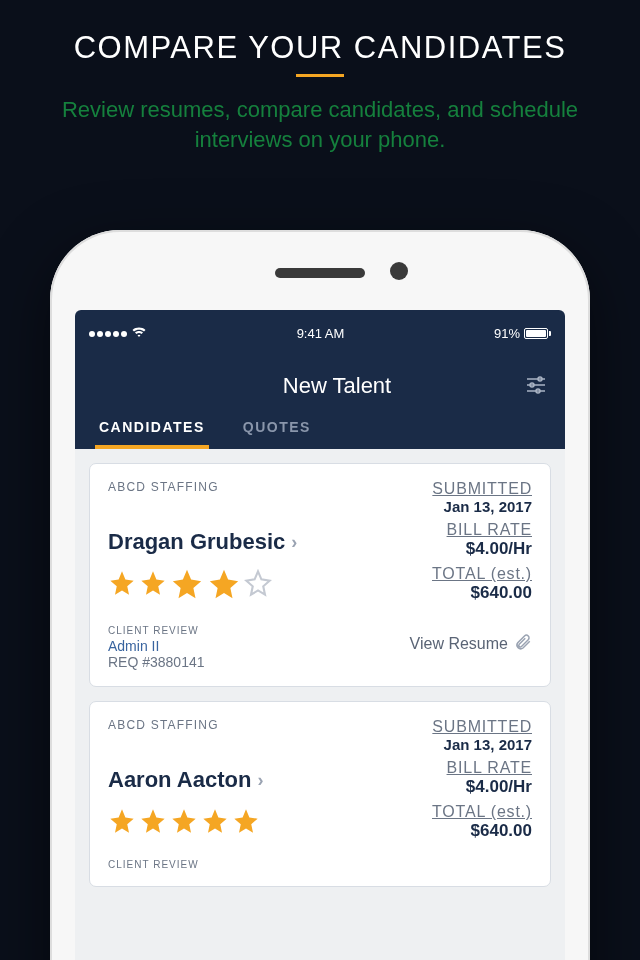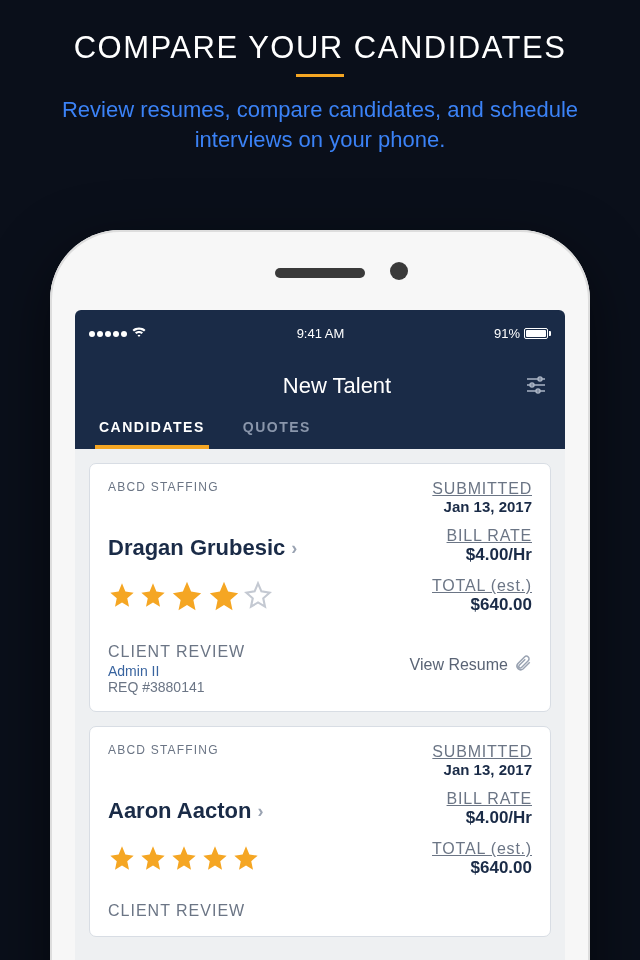--- a/index.html
+++ b/index.html
@@ -25,21 +25,21 @@
     .underline {
       width: 48px;
       height: 3px;
       background: #f5a623;
       margin: 0 auto 18px;
     }
     .hero p {
       font-size: 22px;
       font-weight: 300;
       line-height: 1.35;
-      color: #3b82f6;
+      color: #15803d;
     }
     .phone-wrap {
       position: absolute;
       left: 50%;
       transform: translateX(-50%);
       top: 230px;
       width: 540px;
     }
     .phone {
       width: 540px;
@@ -146,21 +146,20 @@
       overflow: hidden;
     }
     .card {
       background: #fff;
       border: 1px solid #d8dde4;
       border-radius: 7px;
       padding: 16px 18px;
       display: grid;
       grid-template-columns: 1fr auto;
       row-gap: 6px;
-      gap: 12px;
     }
     .agency {
       font-size: 12px;
       letter-spacing: 1.2px;
       color: #6b7585;
       font-weight: 500;
     }
     .sub-label {
       font-size: 16px;
       letter-spacing: 0.8px;
@@ -178,21 +177,21 @@
     }
     .name .chev { color: #9aa3b2; font-size: 18px; }
     .date { font-size: 15px; font-weight: 700; color: #1a2b47; text-align: right; }
     .stars { display: flex; gap: 3px; margin-top: 4px; }
     .star svg { width: 28px; height: 28px; }
     .star.filled svg { fill: #f5a623; }
     .star.big svg { width: 34px; height: 34px; transform: translateY(-2px); }
     .star.empty svg { fill: none; stroke: #c4c9d2; stroke-width: 1.8; }
     .rate, .total { font-size: 17px; font-weight: 700; color: #1a2b47; text-align: right; }
     .status {
-      font-size: 16px;
+      font-size: 10px;
       letter-spacing: 1px;
       color: #6b7585;
       margin-top: 12px;
     }
     .role { font-size: 14px; color: #39649f; margin-top: 2px; }
     .req { font-size: 14px; color: #6b7585; }
     .view-resume {
       font-size: 16px;
       color: #5a6475;
       text-align: right;

